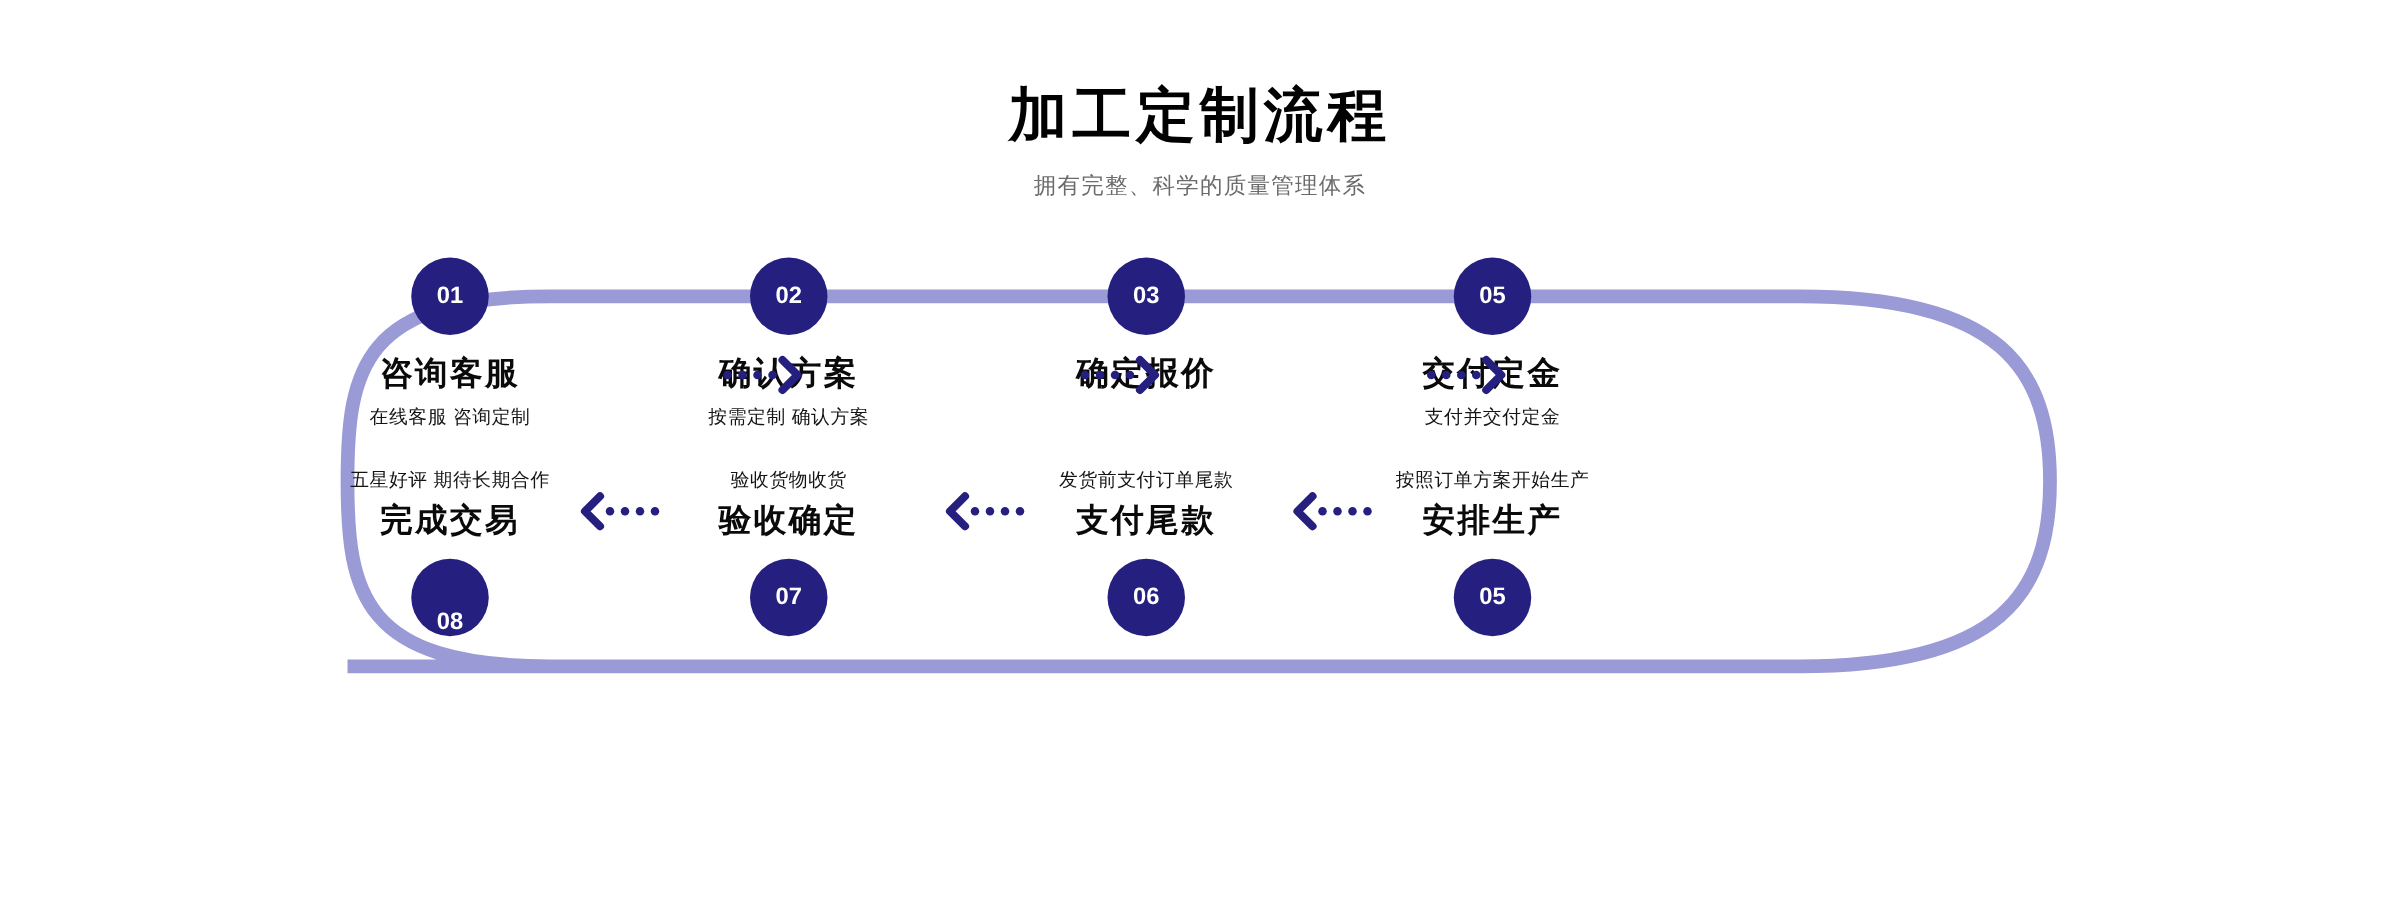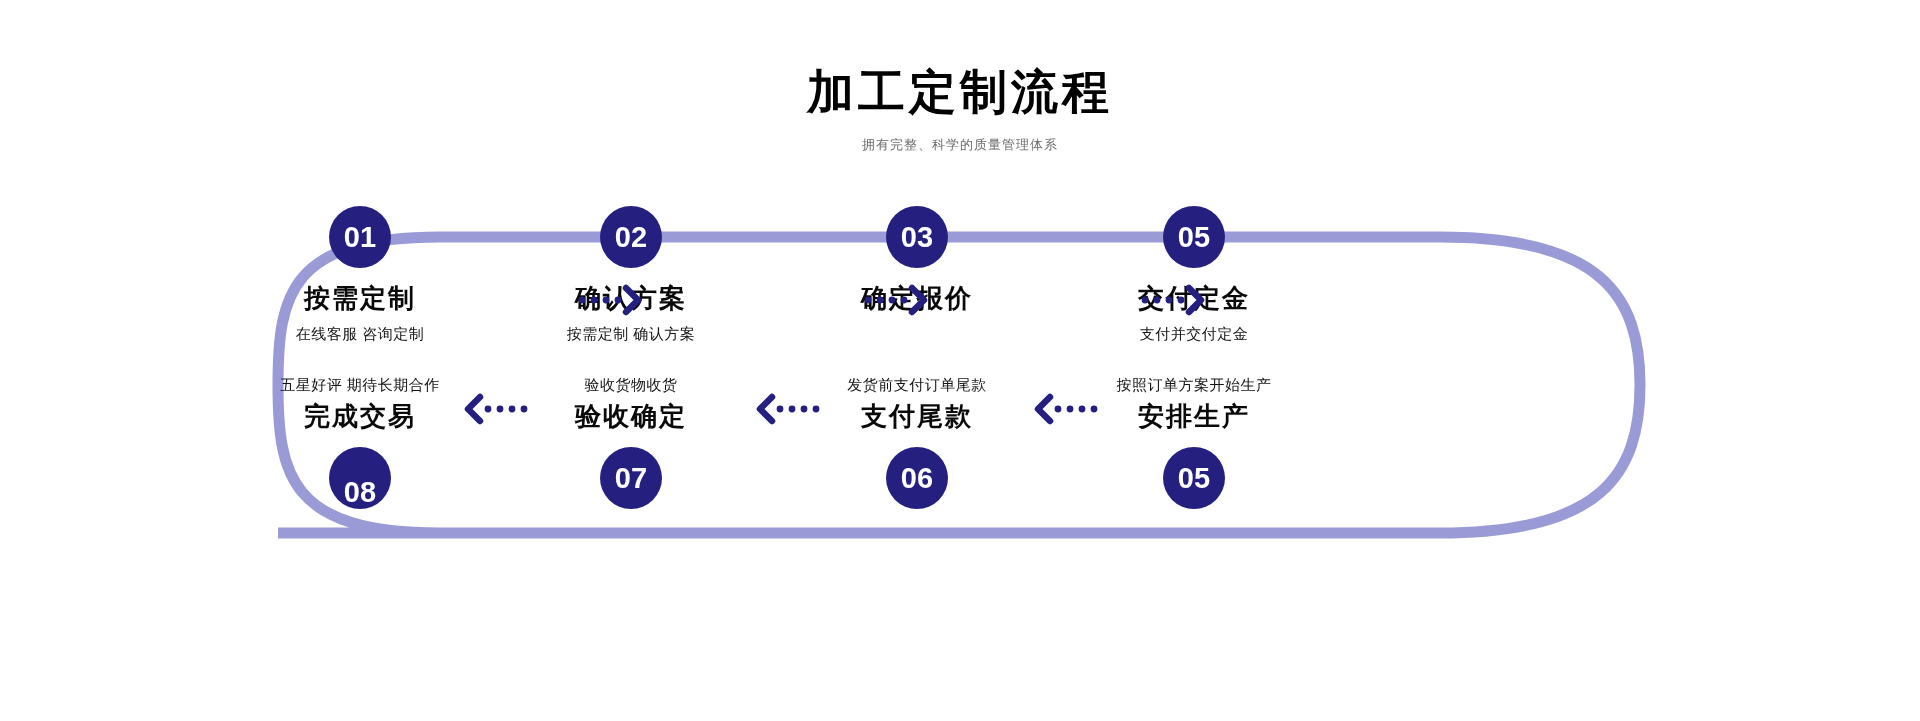--- a/index.html
+++ b/index.html
@@ -34,21 +34,21 @@
     font-size: 47px;
     font-weight: 900;
     color: #010101;
     letter-spacing: 4px;
     line-height: 1.2;
     font-family: "Liberation Sans", "DejaVu Sans", sans-serif;
   }
 
   .page-subtitle {
     margin-top: 16px;
-    font-size: 13px;
+    font-size: 18px;
     font-weight: 400;
     color: #6b6b6b;
     letter-spacing: 1px;
   }
 
   
   .flow {
     position: absolute;
     left: 0;
     top: 185px;
@@ -69,21 +69,21 @@
   .node {
     position: absolute;
     width: 62px;
     height: 62px;
     border-radius: 50%;
     background: #252080;
     color: #ffffff;
     display: flex;
     align-items: center;
     justify-content: center;
-    font-size: 29px;
+    font-size: 19px;
     font-weight: 800;
     letter-spacing: 0px;
     font-family: "Liberation Sans", "DejaVu Sans", sans-serif;
   }
 
   
   .step-text {
     position: absolute;
     width: 300px;
     text-align: center;
@@ -147,21 +147,21 @@
       <span>02</span>
     </div>
     <div class="node" style="left: 886px; top: 21px; background: rgb(37, 32, 128);">
       <span>03</span>
     </div>
     <div class="node" style="left: 1163px; top: 21px; background: rgb(37, 32, 128);">
       <span>05</span>
     </div>
 
     <div class="step-text top" style="left:210px; top:97px;">
-      <div class="step-title">按需定制</div>
+      <div class="step-title">咨询客服</div>
       <div class="step-desc">在线客服 咨询定制</div>
     </div>
     <div class="step-text top" style="left:481px; top:97px;">
       <div class="step-title">确认方案</div>
       <div class="step-desc">按需定制 确认方案</div>
     </div>
     <div class="step-text top" style="left:767px; top:97px;">
       <div class="step-title">确定报价</div>
     </div>
     <div class="step-text top" style="left:1044px; top:97px;">

